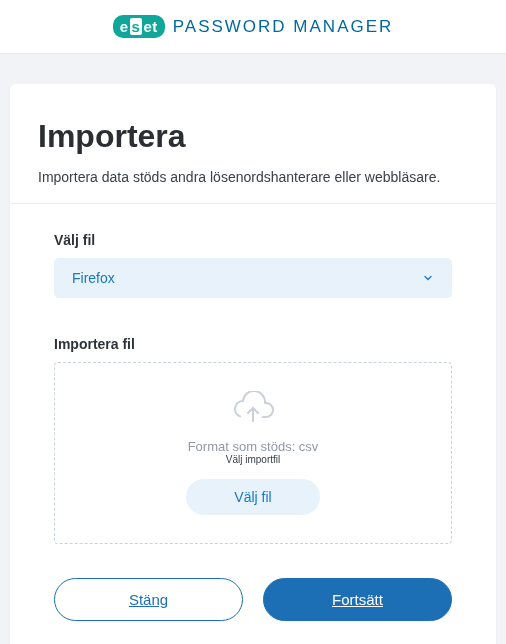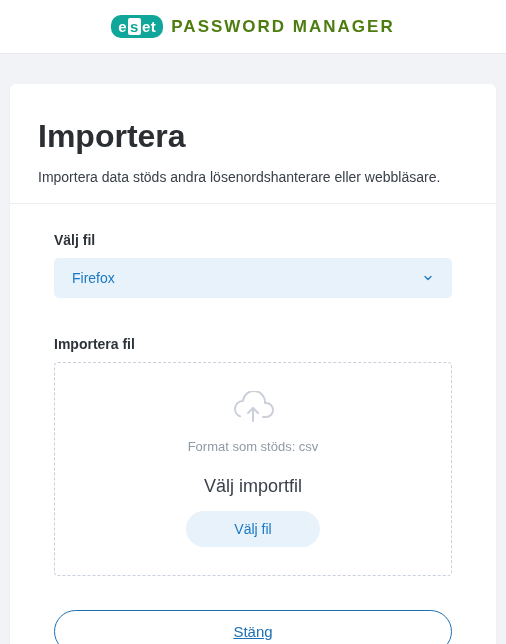--- a/index.html
+++ b/index.html
@@ -26,24 +26,24 @@
       padding: 3px 7px;
       font-weight: 700;
       font-size: 15px;
       letter-spacing: 0.5px;
       display: flex;
       align-items: center;
     }
     .logo-badge .e1, .logo-badge .e2, .logo-badge .t { color: #fff; }
     .logo-badge .s { color: #10a69a; background:#fff; padding:0 2px; border-radius:2px; margin:0 1px;}
     .header-title {
-      color: #4d7c0f;
+      color: #0369a1;
       font-size: 17px;
       letter-spacing: 2px;
-      font-weight: 700;
+      font-weight: 400;
     }
     .card {
       background: #ffffff;
       margin: 30px 10px 0 10px;
       border-radius: 6px;
       box-shadow: 0 1px 3px rgba(0,0,0,0.04);
       padding: 34px 28px 28px 28px;
       min-height: 540px;
       position: relative;
     }
@@ -95,25 +95,24 @@
       margin-bottom: 34px;
     }
     .cloud-icon {
       display: block;
       margin: 0 auto 14px auto;
       opacity: 0.7;
     }
     .support-text {
       color: #9199a6;
       font-size: 13px;
-      margin-bottom: 22px;
     }
     .import-text {
       color: #3a4048;
-      font-size: 18px;
+      font-size: 10px;
       margin-bottom: 14px;
     }
     .pill-btn {
       display: inline-block;
       background: #e7f2fb;
       color: #1a78c4;
       font-size: 14px;
       padding: 10px 48px;
       border-radius: 22px;
       border: none;
@@ -182,14 +181,15 @@
         <path d="M17 22l5-5 5 5"></path>
       </svg>
       <div class="support-text">Format som stöds: csv</div>
       <div class="import-text">Välj importfil</div>
       <button class="pill-btn">Välj fil</button>
     </div>
 
     </div>
     <div class="footer-btns">
       <button class="btn btn-outline">Stäng</button>
+      <button class="btn btn-primary">Fortsätt</button>
     </div>
 </div>
 
 </body></html>

